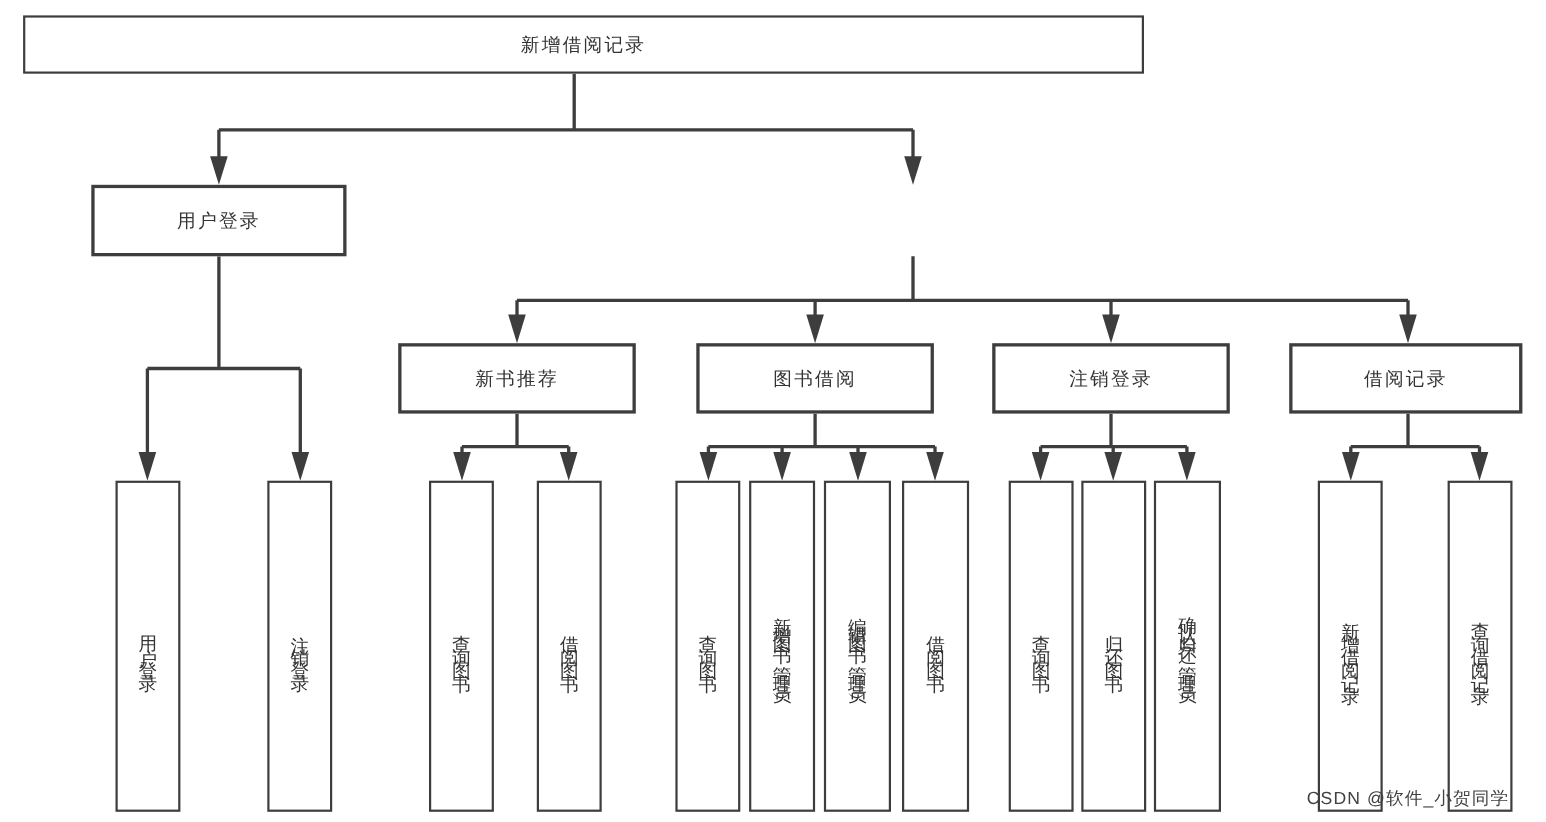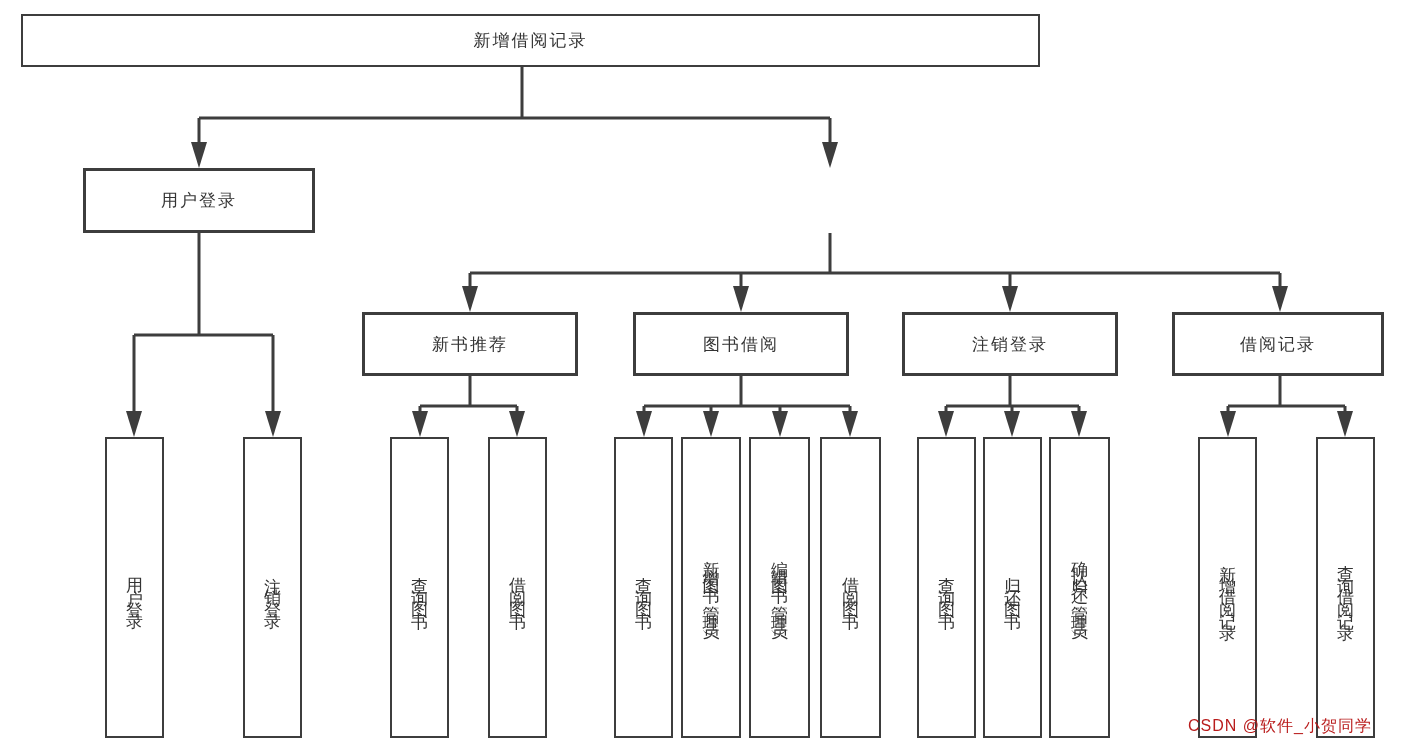--- a/index.html
+++ b/index.html
@@ -13,21 +13,21 @@
     border:3px solid #3d3d3d;display:flex;align-items:center;justify-content:center;
   }
   .node .hlabel{font-size:17px;letter-spacing:2px;white-space:nowrap;color:#333333;}
   .leaf{border-width:2.5px;}
   .leaf .vtext{
     writing-mode:vertical-rl;text-orientation:mixed;
     font-size:17px;letter-spacing:12px;color:#333333;line-height:1;
   }
   .leaf .vtext.long{letter-spacing:9px;}
   #watermark{
-    position:absolute;left:1188px;top:716px;font-size:16px;color:#b91c1c;
+    position:absolute;left:1188px;top:716px;font-size:16px;color:#404040;
     letter-spacing:1px;white-space:nowrap;z-index:5;
   }
 </style>
 </head>
 <body>
 
 <div id="canvas">
 
   <svg id="connectors" viewBox="0 0 1405 747" xmlns="http://www.w3.org/2000/svg" aria-hidden="true">
     <g stroke="#3d3d3d" stroke-width="3" fill="none">

